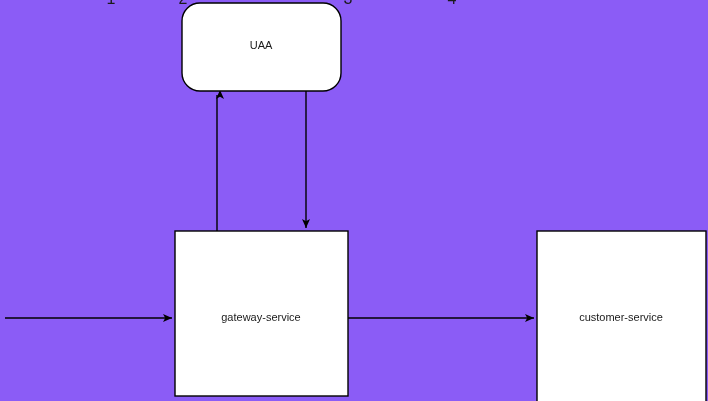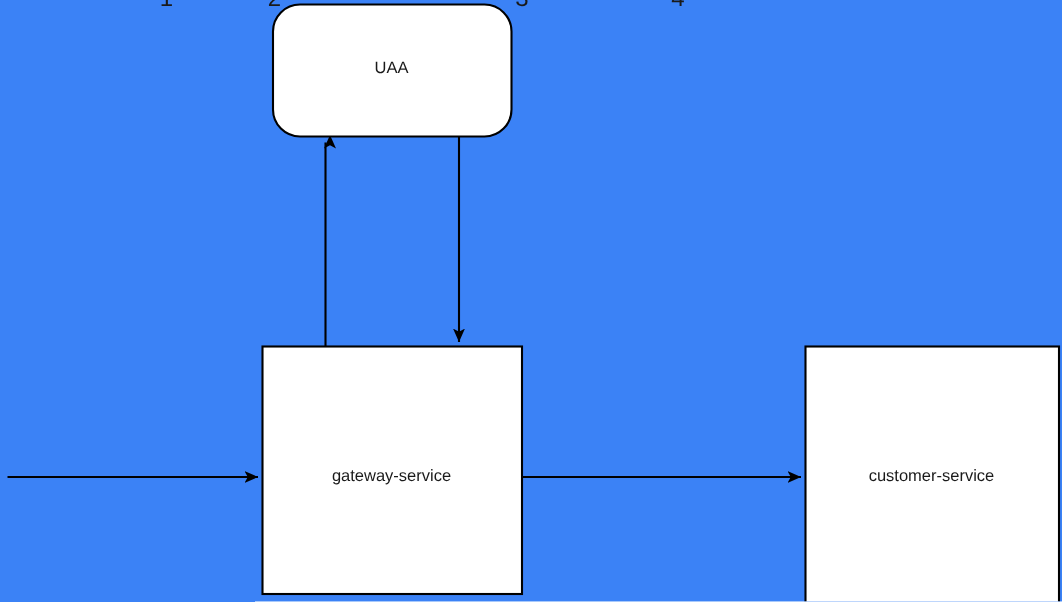--- a/index.html
+++ b/index.html
@@ -10,21 +10,21 @@
   body {
     width: 708px;
     height: 401px;
     font-family: "Liberation Sans", sans-serif;
     overflow: hidden;
   }
   #diagram-canvas {
     position: relative;
     width: 708px;
     height: 401px;
-    background: #3b82f6;
+    background: #8b5cf6;
   }
   #diagram-svg {
     position: absolute;
     top: 0;
     left: 0;
     width: 708px;
     height: 401px;
     display: block;
   }
   .node-label {

